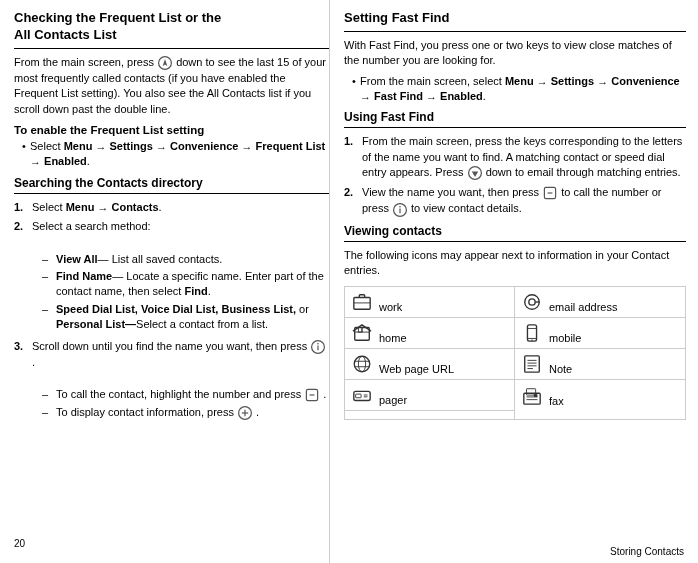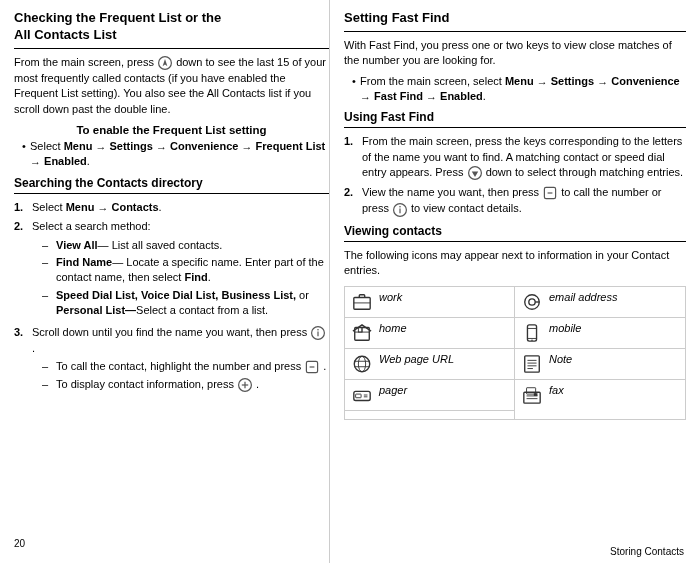--- a/index.html
+++ b/index.html
@@ -47,21 +47,20 @@
       font-size: 11px;
       line-height: 1.4;
       margin-bottom: 5px;
     }
     .bold-heading {
       font-weight: bold;
       font-size: 11.5px;
       display: block;
       margin-top: 7px;
       margin-bottom: 3px;
-      text-align: center;
     }
     ul.bullet-list {
       list-style: none;
       padding-left: 8px;
     }
     ul.bullet-list li {
       font-size: 11px;
       line-height: 1.4;
       margin-bottom: 3px;
       padding-left: 8px;
@@ -86,21 +85,21 @@
     ol.numbered-list > li .num {
       font-weight: bold;
       min-width: 14px;
     }
     ol.numbered-list > li .content {
       flex: 1;
     }
     .sub-list {
       list-style: none;
       padding-left: 10px;
-      margin-top: 3px;
+      margin-top: 17px;
     }
     .sub-list li {
       font-size: 11px;
       line-height: 1.4;
       margin-bottom: 2px;
       padding-left: 14px;
       position: relative;
     }
     .sub-list li::before {
       content: "–";
@@ -114,26 +113,25 @@
     
     .icons-grid {
       display: grid;
       grid-template-columns: 1fr 1fr;
       gap: 0;
       margin-top: 8px;
       border: 1px solid #ccc;
     }
     .icons-grid .grid-cell {
       display: flex;
-      align-items: flex-start;
+      align-items: flex-end;
       gap: 6px;
       padding: 4px 6px;
       border-bottom: 1px solid #ccc;
       font-size: 11px;
-      font-style: italic;
     }
     .icons-grid .grid-cell:nth-child(odd) {
       border-right: 1px solid #ccc;
     }
     
     .icons-grid .grid-cell.no-border-bottom {
       border-bottom: none;
     }
 
     
@@ -276,21 +274,21 @@
           <span class="num">1.</span>
           <span class="content">
             <span>From the main screen, press the keys corresponding to the letters of the name you want to find. A matching contact or speed dial entry appears. Press</span>
             
             <span class="contact-icon" style="display:inline-flex;width:16px;height:16px;vertical-align:middle;">
               <svg viewBox="0 0 20 20" xmlns="http://www.w3.org/2000/svg">
                 <circle cx="10" cy="10" r="8" fill="none" stroke="#555" stroke-width="1.5"></circle>
                 <polygon points="10,15 6,8 14,8" fill="#555"></polygon>
               </svg>
             </span>
-            <span>down to select through matching entries.</span>
+            <span>down to email through matching entries.</span>
           </span>
         </li>
         <li>
           <span class="num">2.</span>
           <span class="content">
             <span>View the name you want, then press</span>
             
             <span class="contact-icon" style="display:inline-flex;width:16px;height:16px;vertical-align:middle;">
               <svg viewBox="0 0 20 20" xmlns="http://www.w3.org/2000/svg">
                 <rect x="3" y="3" width="14" height="14" rx="2" fill="none" stroke="#555" stroke-width="1.5"></rect>

